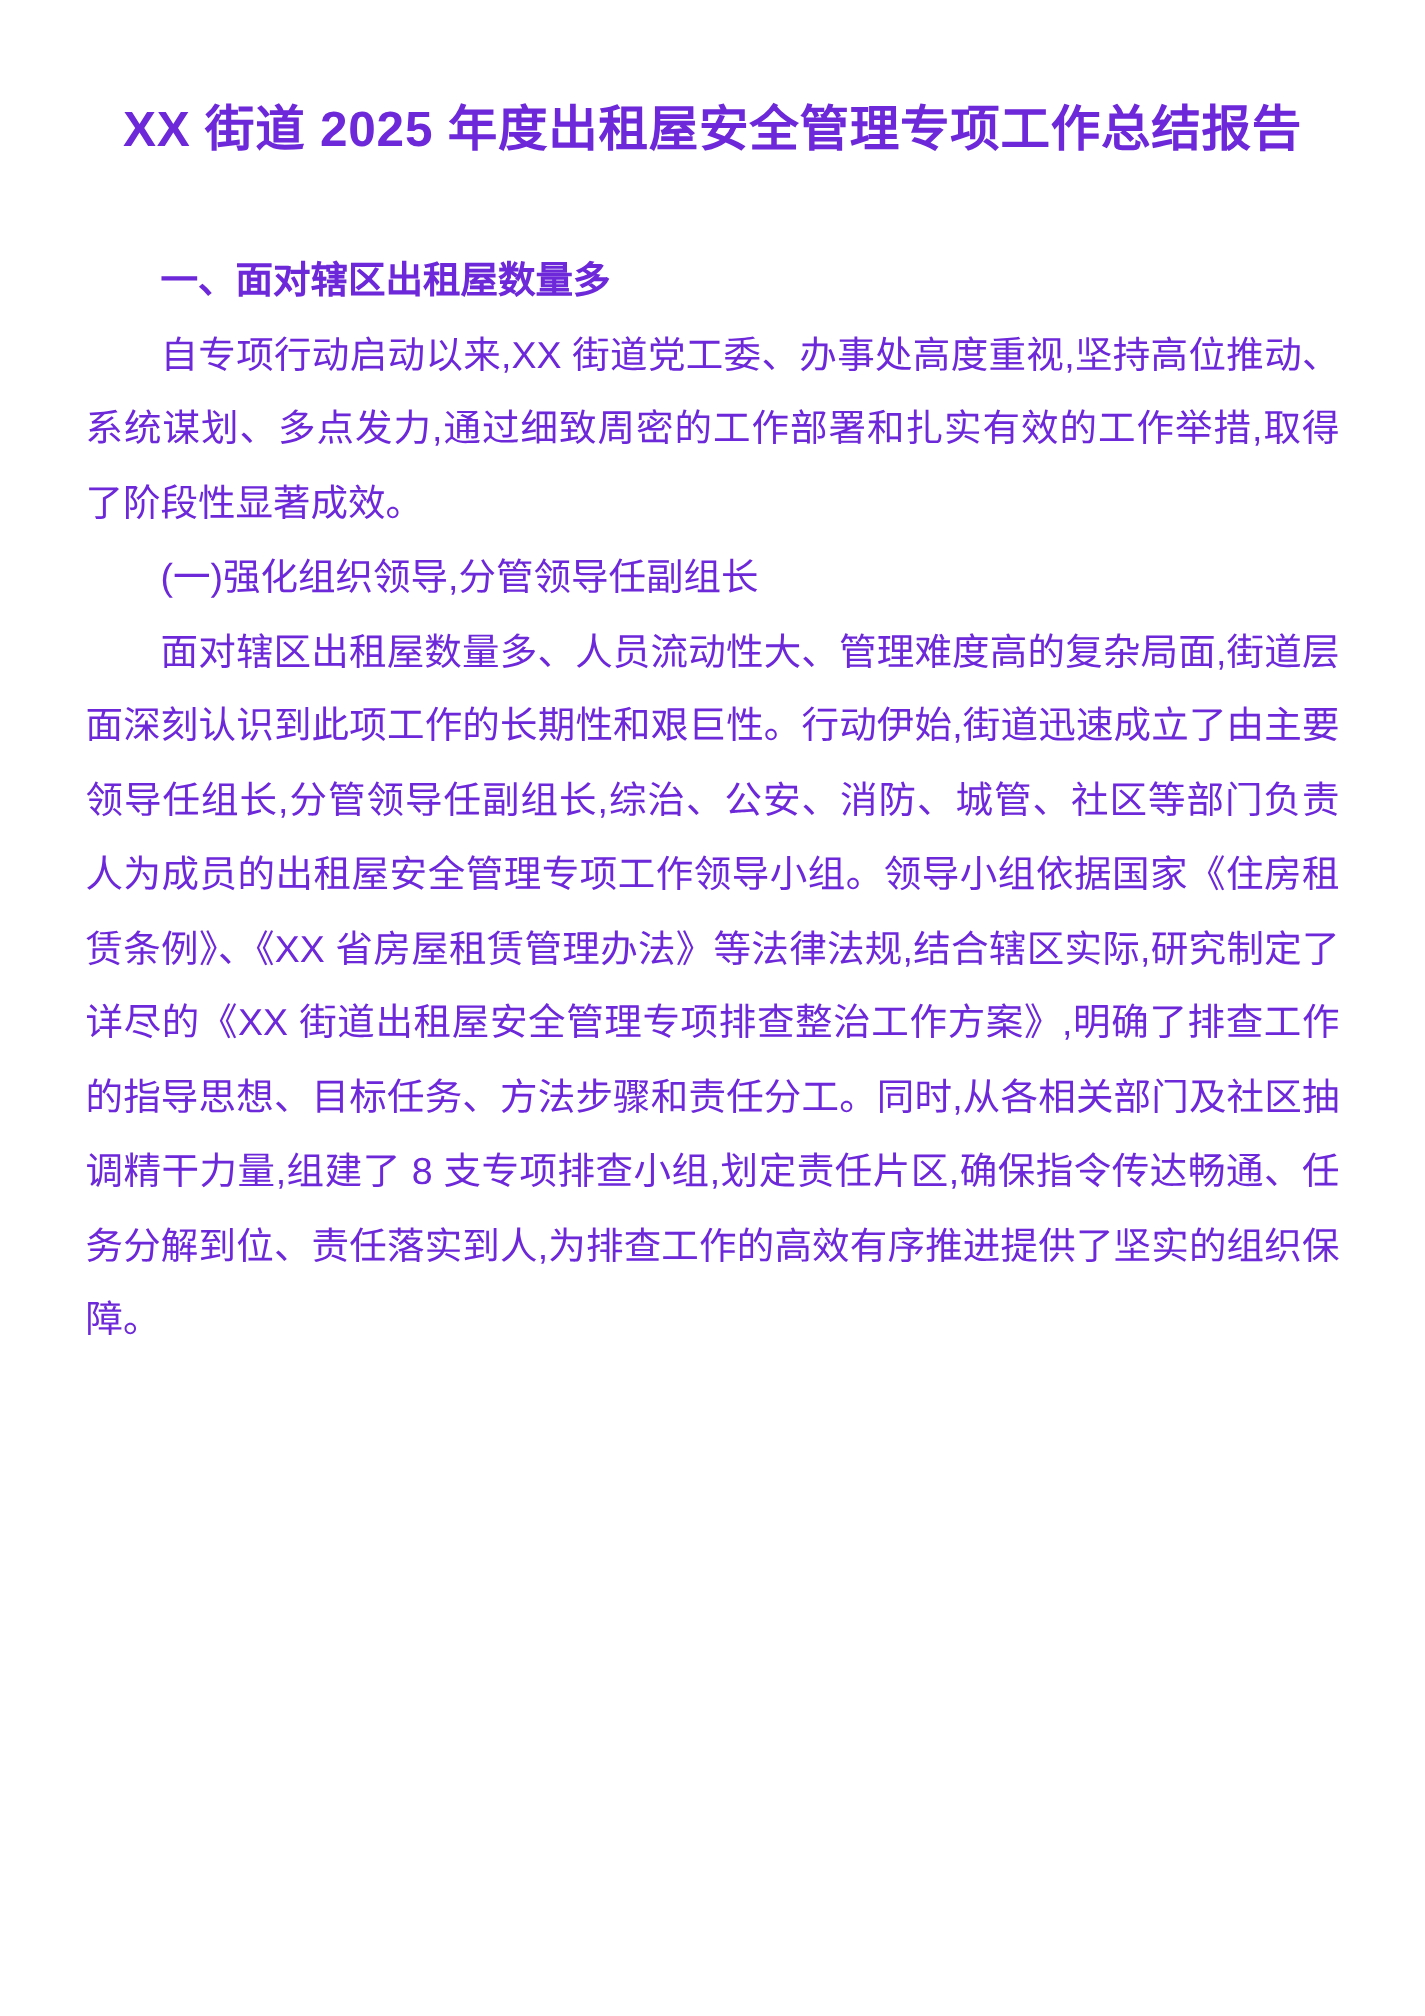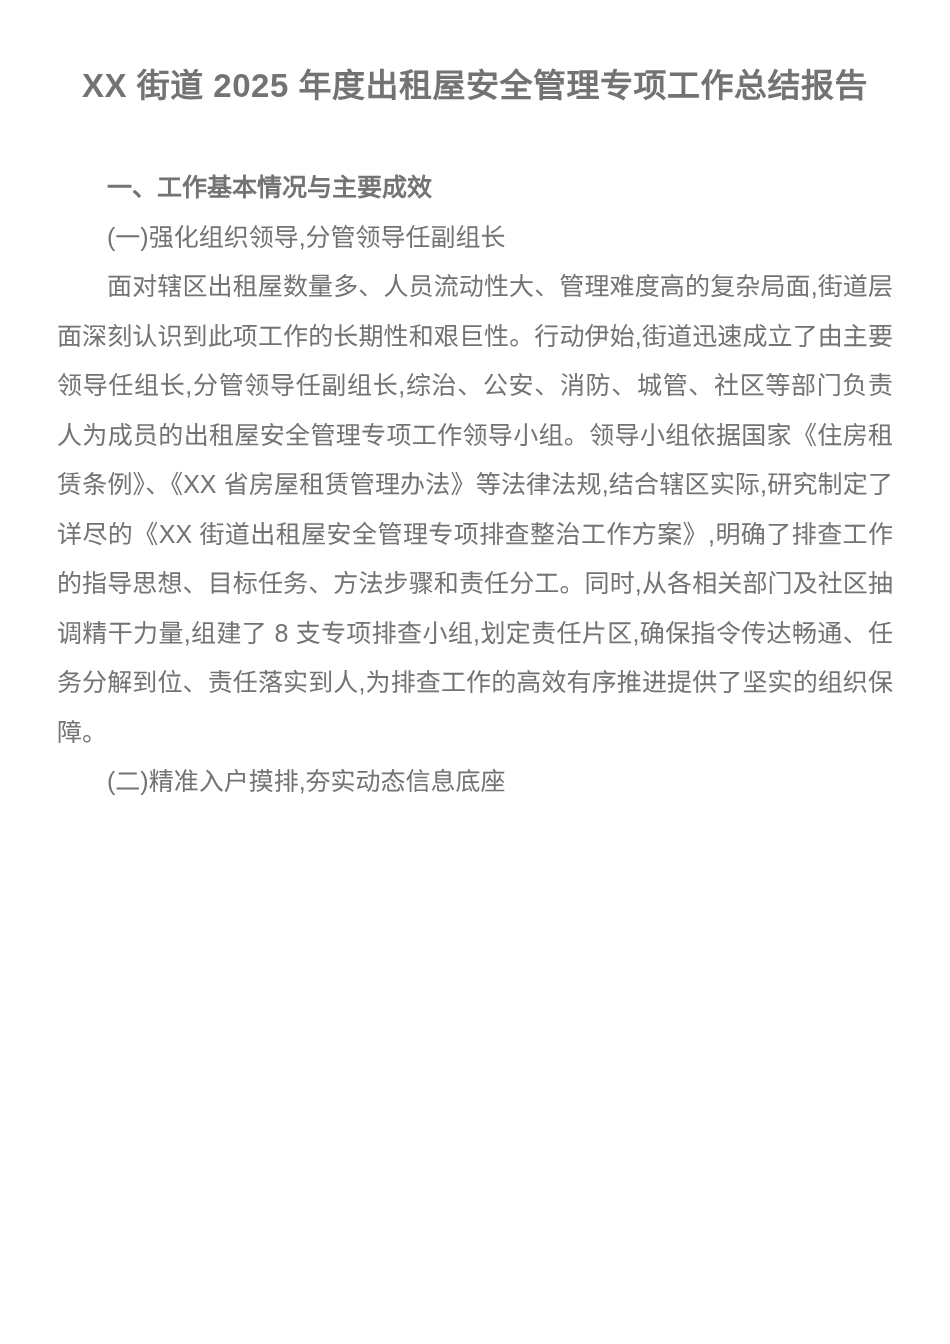--- a/index.html
+++ b/index.html
@@ -6,21 +6,21 @@
     margin: 0;
     padding: 0;
     background: #ffffff;
   }
   .page {
     position: relative;
     width: 950px;
     height: 1344px;
     box-sizing: border-box;
     background: #ffffff;
-    color: #737373;
+    color: #6d28d9;
     padding: 64px 57px 0 57px;
     overflow: hidden;
     font-family: "Liberation Sans", "DejaVu Sans", sans-serif;
   }
   .doc-title {
     margin: 0 0 55px 0;
     font-size: 33px;
     font-weight: 700;
     line-height: 44px;
     text-align: center;
@@ -45,21 +45,21 @@
     text-align: left;
   }
 </style>
 </head>
 <body>
 
 <div class="page">
   <h1 class="doc-title">XX 街道 2025 年度出租屋安全管理专项工作总结报告</h1>
 
 
-  <h2 class="section-heading">一、工作基本情况与主要成效</h2>
+  <h2 class="section-heading">一、面对辖区出租屋数量多</h2>
 
+  <p class="body-para">自专项行动启动以来,XX 街道党工委、办事处高度重视,坚持高位推动、系统谋划、多点发力,通过细致周密的工作部署和扎实有效的工作举措,取得了阶段性显著成效。</p>
 
   <p class="sub-heading">(一)强化组织领导,分管领导任副组长</p>
 
   <p class="body-para">面对辖区出租屋数量多、人员流动性大、管理难度高的复杂局面,街道层面深刻认识到此项工作的长期性和艰巨性。行动伊始,街道迅速成立了由主要领导任组长,分管领导任副组长,综治、公安、消防、城管、社区等部门负责人为成员的出租屋安全管理专项工作领导小组。领导小组依据国家《住房租赁条例》、《XX 省房屋租赁管理办法》等法律法规,结合辖区实际,研究制定了详尽的《XX 街道出租屋安全管理专项排查整治工作方案》,明确了排查工作的指导思想、目标任务、方法步骤和责任分工。同时,从各相关部门及社区抽调精干力量,组建了 8 支专项排查小组,划定责任片区,确保指令传达畅通、任务分解到位、责任落实到人,为排查工作的高效有序推进提供了坚实的组织保障。</p>
 
-  <p class="sub-heading">(二)精准入户摸排,夯实动态信息底座</p>
 </div>
 
 </body></html>

